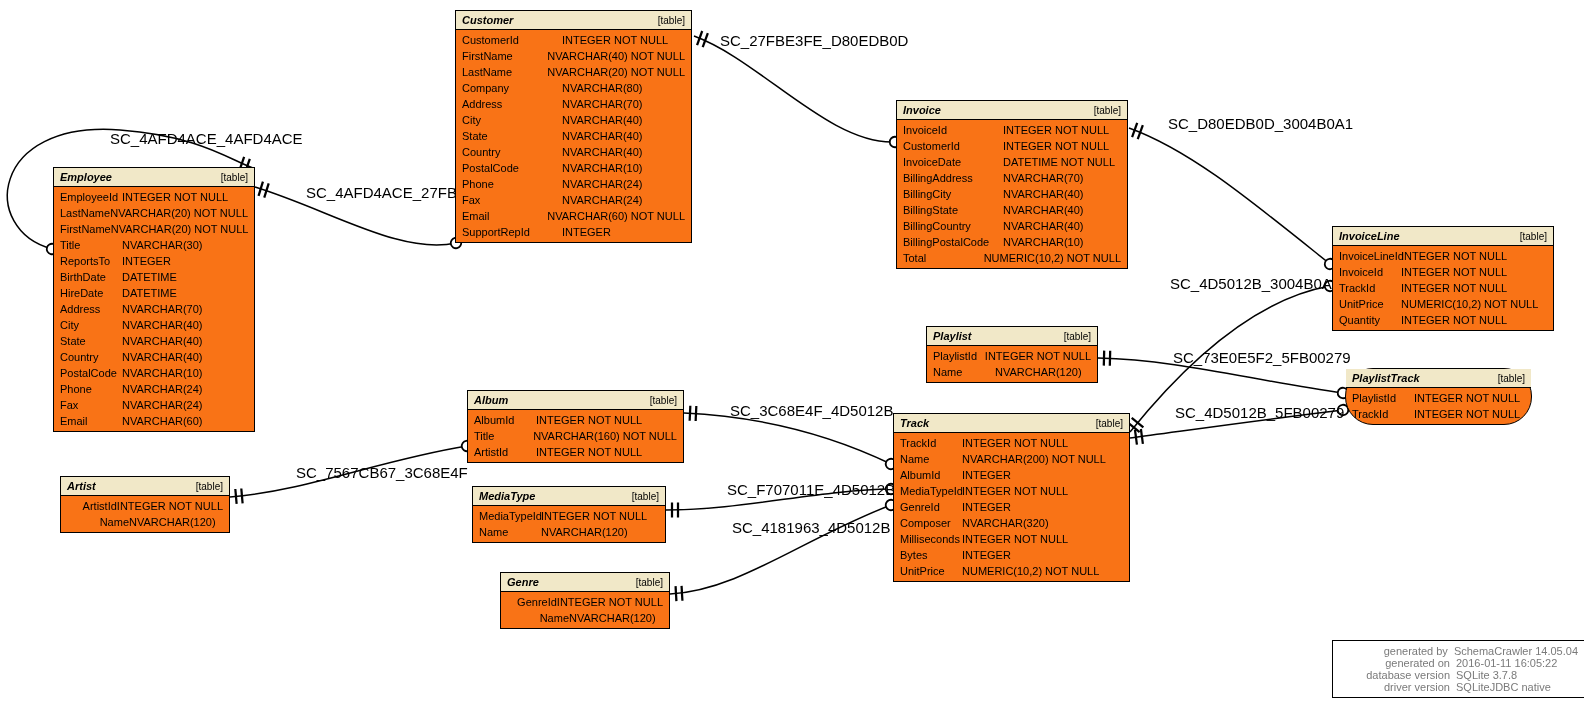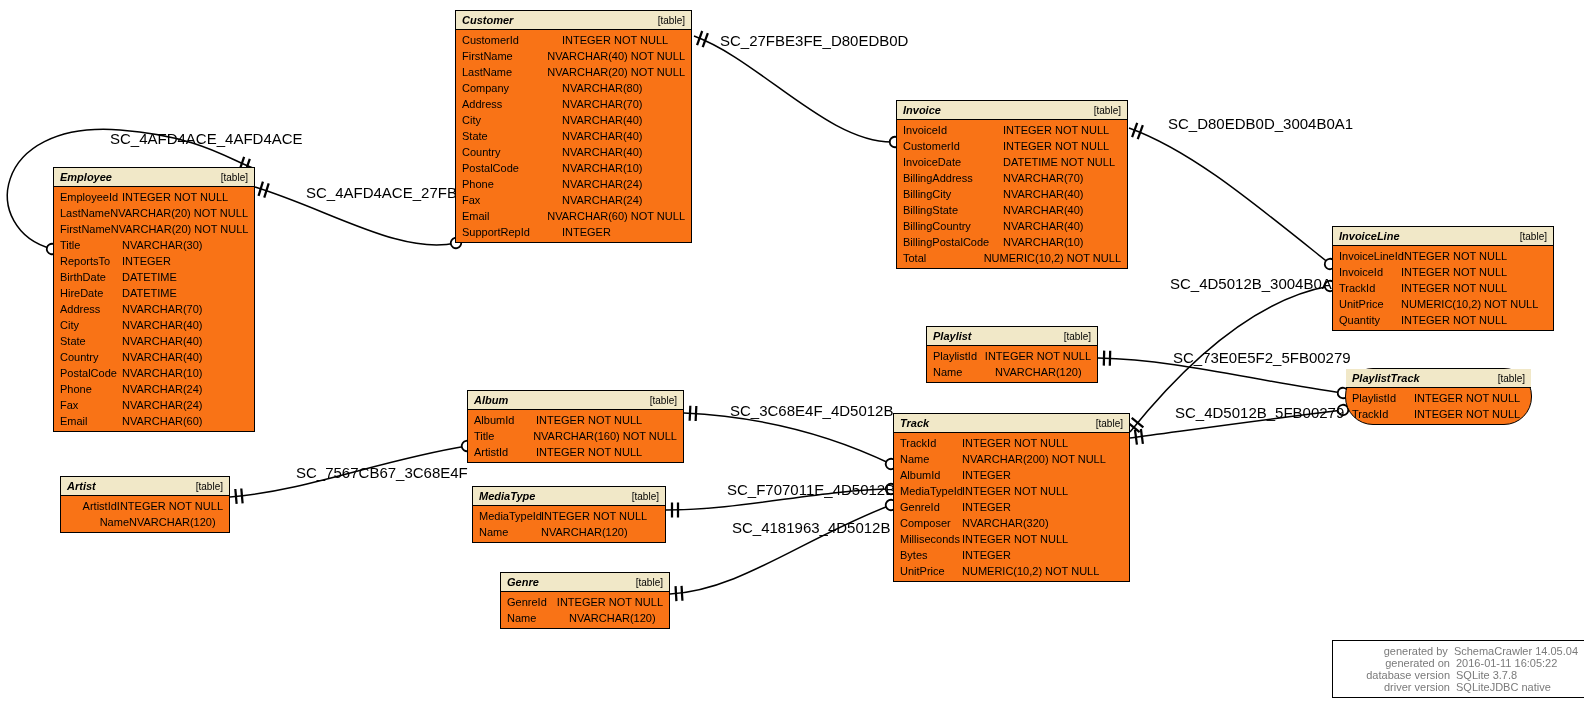--- a/index.html
+++ b/index.html
@@ -251,21 +251,21 @@
           <span class="col">MediaTypeId</span>
           <span class="typ">INTEGER NOT NULL</span>
         </div>
         <div class="row">
           <span class="col">Name</span>
           <span class="typ">NVARCHAR(120)</span>
         </div>
       </div>
 </div>
 
-<div id="tbl-genre" class="table" style="left:500px; top:572px; width:168px;">
+<div id="tbl-genre" class="table" style="left:500px; top:572px; width:168px;text-align:right;">
   <div class="hdr">
         <span class="name">Genre</span>
         <span class="tag">[table]</span>
       </div>
   <div class="rows">
         <div class="row">
           <span class="col">GenreId</span>
           <span class="typ">INTEGER NOT NULL</span>
         </div>
         <div class="row">

